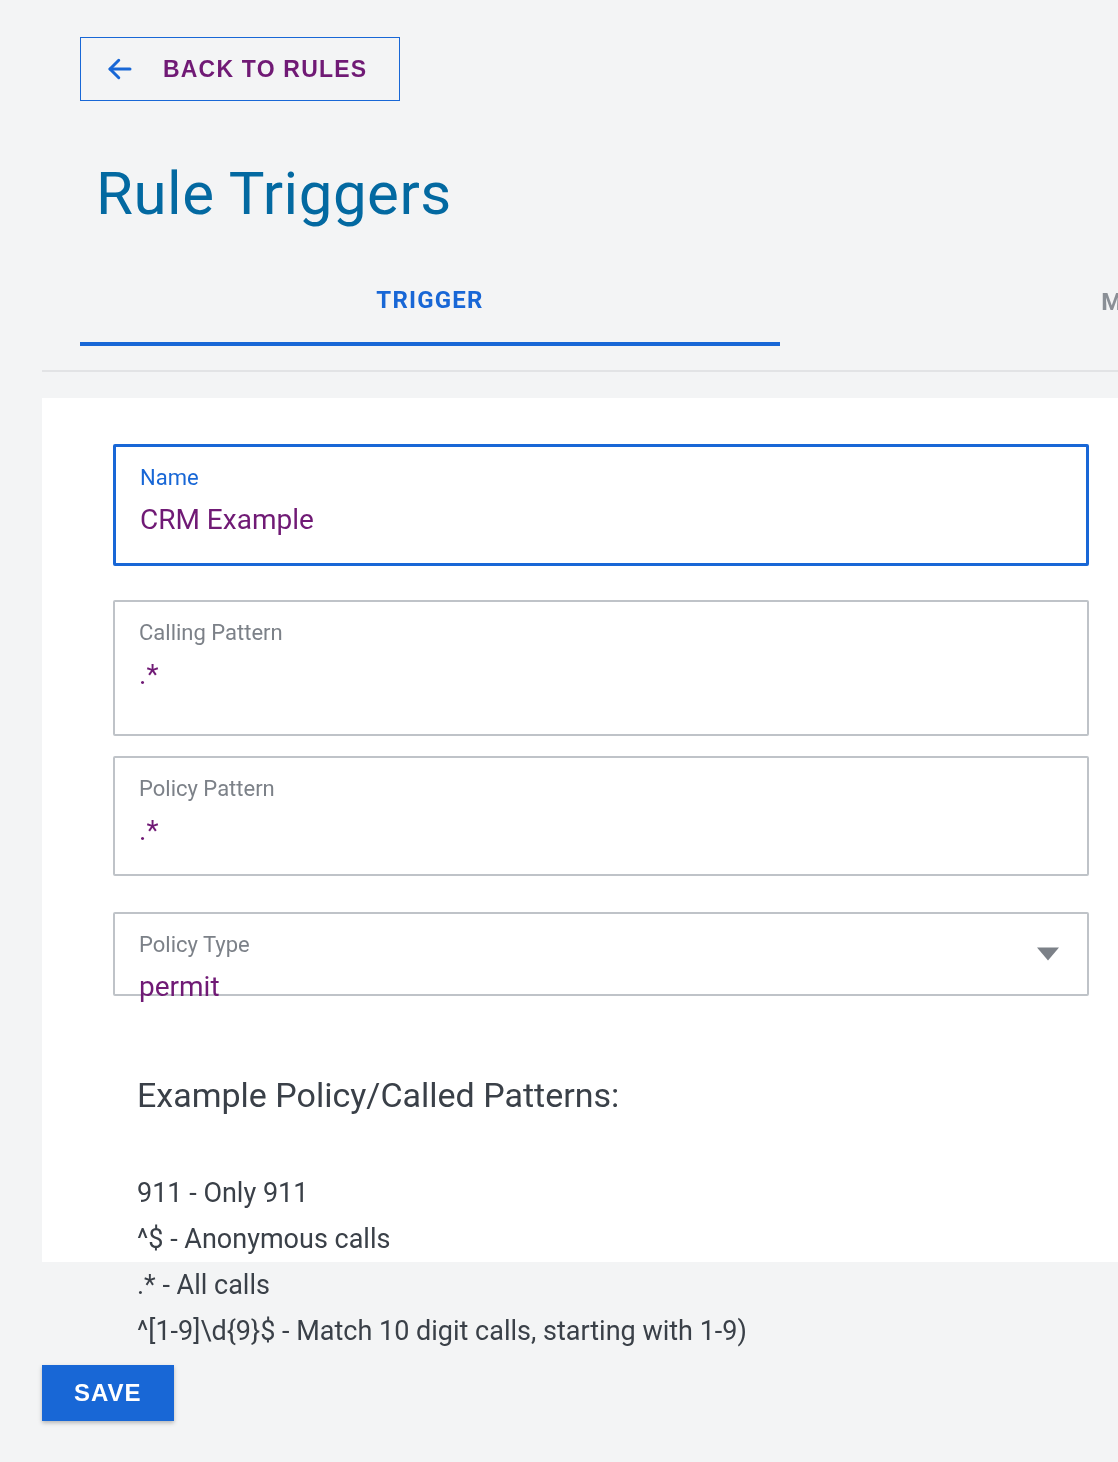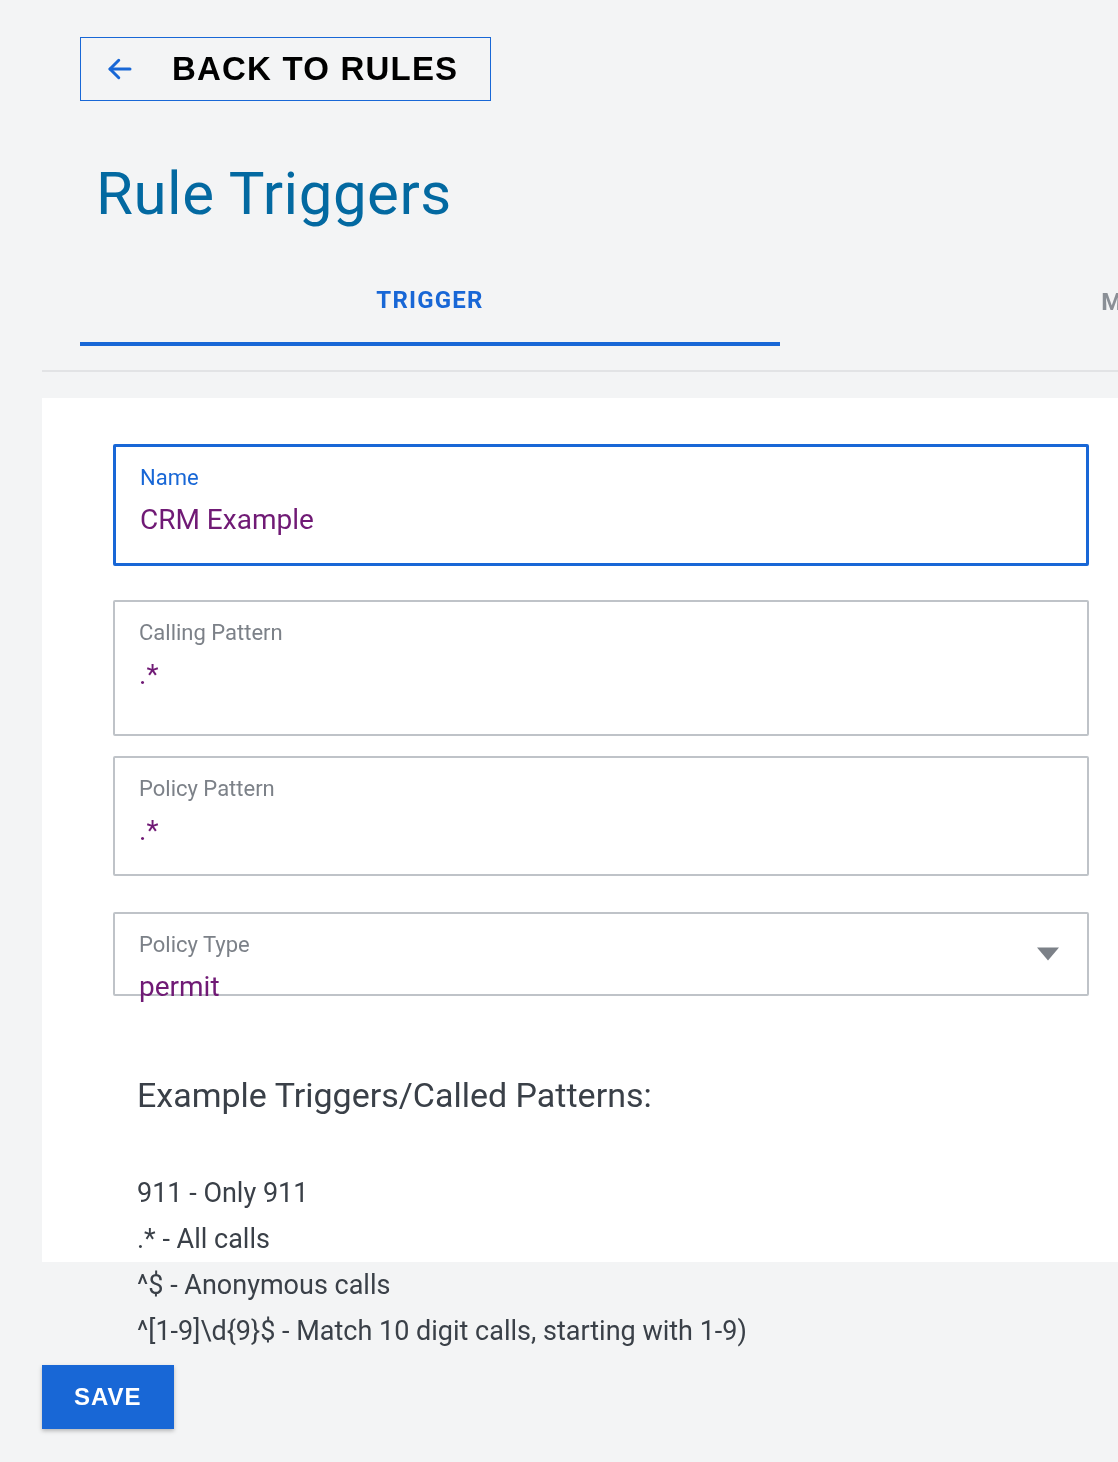--- a/index.html
+++ b/index.html
@@ -18,28 +18,28 @@
   }
 
   
   .back-btn {
     position: absolute;
     top: 37px;
     left: 80px;
     height: 64px;
     border: 1.5px solid #1867d6;
     background: transparent;
-    color: #000000;
-    font-size: 33px;
+    color: #701a75;
+    font-size: 23px;
     font-weight: 600;
     letter-spacing: 1.2px;
     padding: 0 32px 0 24px;
     display: inline-flex;
     align-items: center;
-    gap: 37px;
+    gap: 28px;
     cursor: pointer;
   }
   .back-btn .arrow-svg { display: block; }
 
   
   .page-title {
     position: absolute;
     top: 158px;
     left: 96px;
     font-size: 60px;
@@ -167,21 +167,21 @@
     font-size: 27px;
     line-height: 46px;
     color: #3a4048;
   }
 
   
   .save-btn {
     position: absolute;
     left: 42px;
     top: 1365px;
-    height: 64px;
+    height: 56px;
     padding: 0 32px;
     background: #1867d6;
     color: #ffffff;
     border: none;
     font-size: 24px;
     font-weight: 600;
     letter-spacing: 1px;
     cursor: pointer;
     box-shadow: 0 2px 4px rgba(0,0,0,0.25);
   }
@@ -223,23 +223,23 @@
     <span class="label">Policy Pattern</span>
     <input class="value" type="text" value=".*" style="">
   </div>
 
   <div class="field field-policy">
     <span class="label">Policy Type</span>
     <span class="value">permit</span>
     <span class="dropdown-caret"></span>
   </div>
 
-  <div class="examples-heading">Example Triggers/Called Patterns:</div>
+  <div class="examples-heading">Example Policy/Called Patterns:</div>
   <div class="examples">
     <div>911 - Only 911</div>
+    <div>^$ - Anonymous calls</div>
     <div>.* - All calls</div>
-    <div>^$ - Anonymous calls</div>
     <div>^[1-9]\d{9}$ - Match 10 digit calls, starting with 1-9)</div>
   </div>
 
   <button class="save-btn">SAVE</button>
 
 </div>
 
 </body></html>

